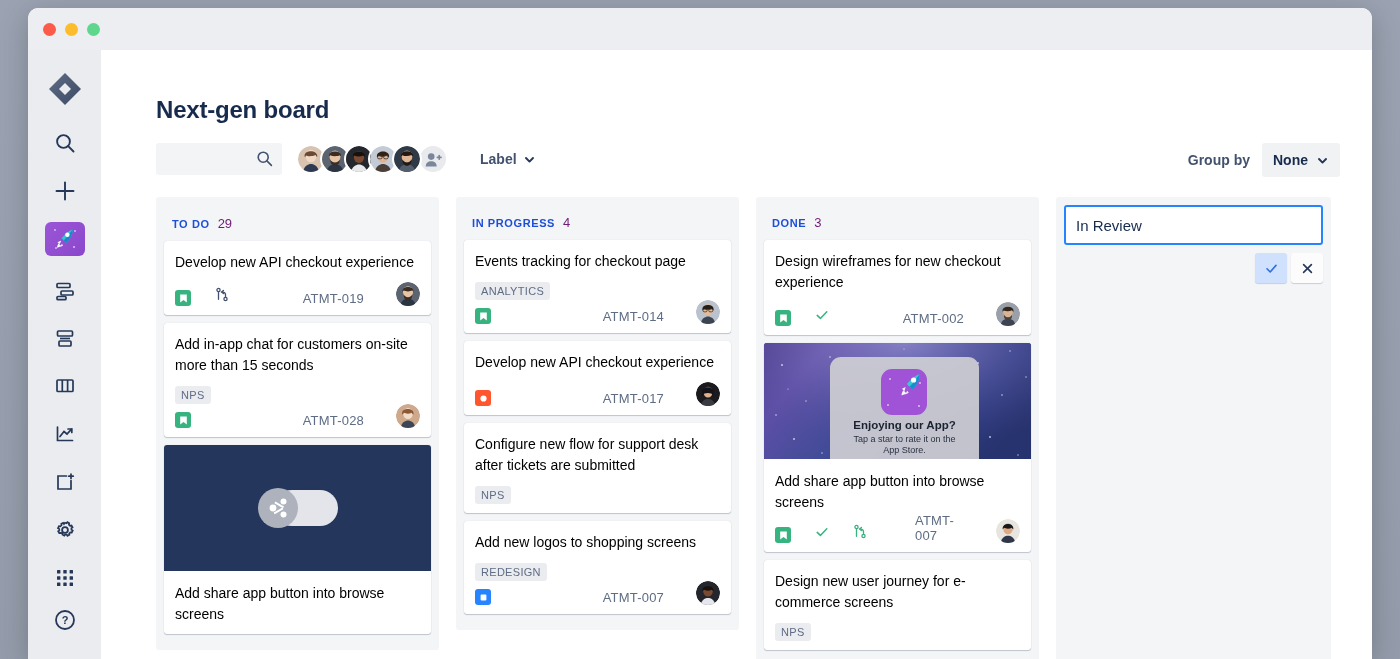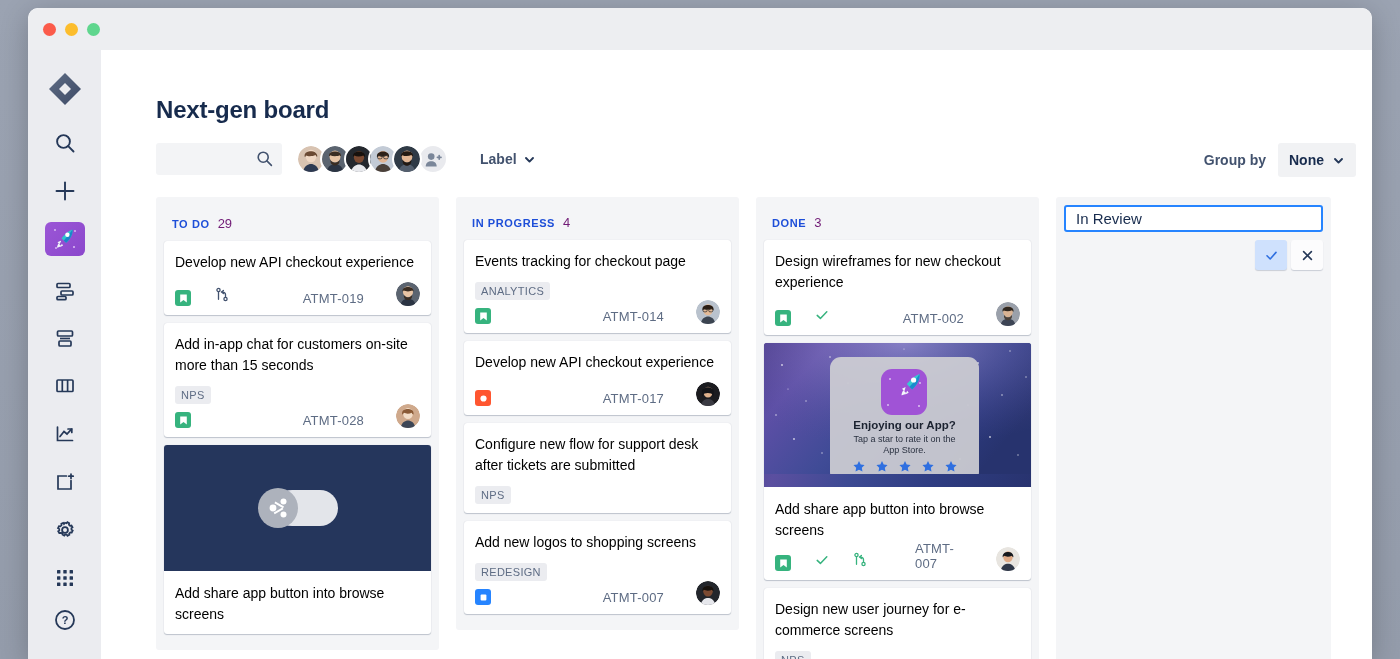--- a/index.html
+++ b/index.html
@@ -86,21 +86,21 @@
     width: 30px; height: 30px; border-radius: 50%; background: #e9eaee;
     margin-left: -4px; display: flex; align-items: center; justify-content: center;
     cursor: pointer; border: 2px solid #fff;
   }
   #label-drop {
     margin-left: 24px; display: flex; align-items: center; gap: 6px;
     font-size: 14px; color: #42526e; cursor: pointer; padding: 5px 8px;
     border-radius: 3px;
   }
   #groupby-wrap {
-    position: absolute; right: 16px; top: 0;
+    position: absolute; right: 32px; top: 0;
     display: flex; align-items: center; gap: 12px;
   }
   #groupby-label { font-size: 14px; color: #42526e; }
   #groupby-select {
     background: #f1f2f4; border-radius: 3px; height: 32px;
     display: flex; align-items: center; gap: 8px;
     padding: 17px 11px; font-size: 14px; color: #172b4d; cursor: pointer;
   }
 
   
@@ -154,32 +154,32 @@
   .type-story { background: #36b37e; }
   .type-bug { background: #ff5630; }
   .type-task { background: #2684ff; }
 
   
   .cover-share {
     height: 126px; background: #25365c;
     display: flex; align-items: center; justify-content: center;
   }
   .cover-app {
-    height: 144px; position: relative; overflow: hidden;
+    height: 116px; position: relative; overflow: hidden;
     background: linear-gradient(110deg,#4b3f8e 0%,#5b4fa0 18%,#3d4a93 42%,#2f3d82 68%,#28336f 100%);
     text-align: center;
   }
 
   
   .col-new {
     width: 275px; flex-shrink: 0; background: #f4f5f7; border-radius: 3px;
     padding: 8px; height: 482px;
   }
   #new-col-input {
-    width: 100%; height: 27px; border: 2px solid #2684ff;
+    width: 100%; height: 40px; border: 2px solid #2684ff;
     border-radius: 3px; background: #fff; font-size: 15px;
     color: #172b4d; padding: 0 10px; outline: none;
     font-family: "Liberation Sans", sans-serif;
   }
   #new-col-actions { display: flex; gap: 4px; justify-content: flex-end; margin-top: 8px; }
   .mini-btn {
     width: 32px; height: 30px; border-radius: 3px;
     display: flex; align-items: center; justify-content: center; cursor: pointer;
     box-shadow: 0 1px 1px rgba(9,30,66,.18);
   }

